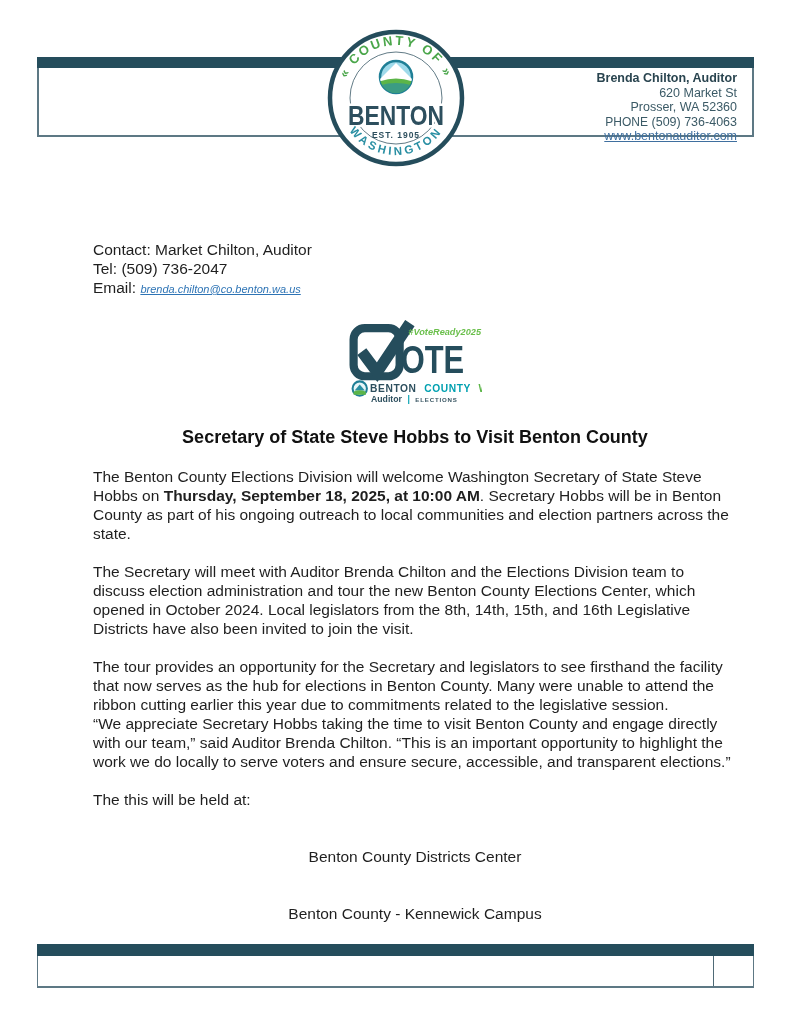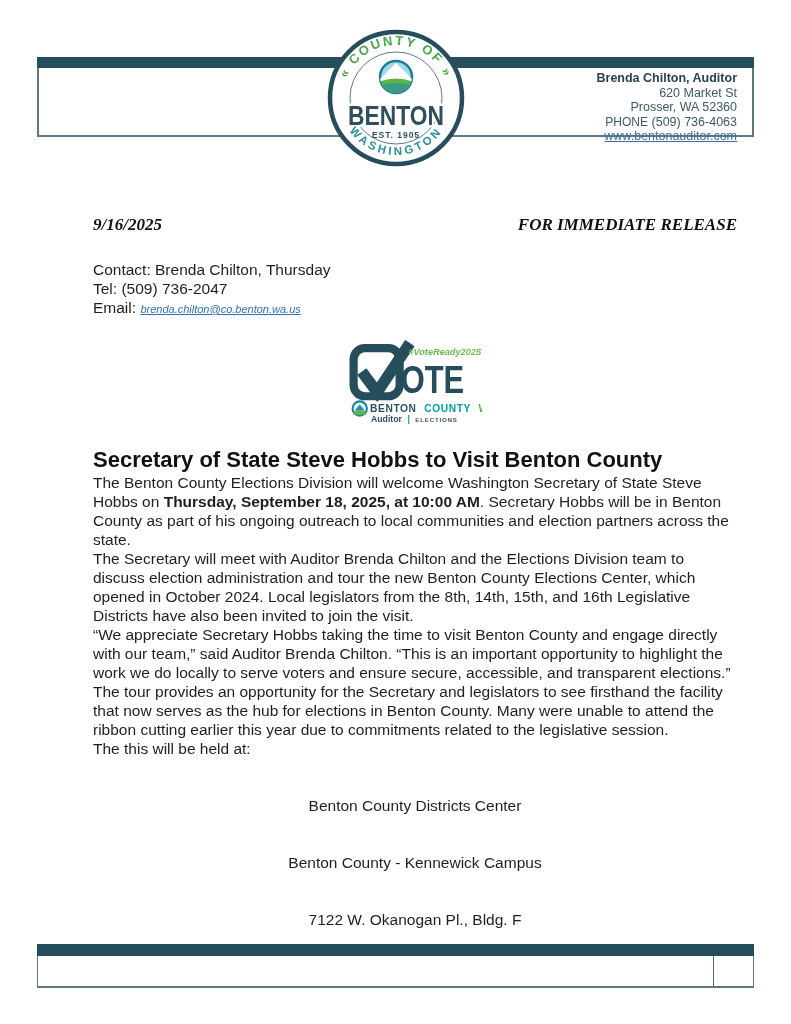--- a/index.html
+++ b/index.html
@@ -52,22 +52,22 @@
   
   .content{position:absolute;left:93px;top:215px;width:644px;}
   .date-row{
     display:flex;justify-content:space-between;
     font-family:"Liberation Serif", serif;
     font-weight:bold;font-style:italic;font-size:17px;color:#111;
   }
   .contact-block{margin-top:25px;font-size:15.5px;line-height:19px;}
   .contact-block a{color:var(--link);text-decoration:underline;font-size:11px;font-style:italic;}
   .vote-logo-row{margin-top:21px;display:flex;justify-content:center;}
-  .headline{margin-top:19px;text-align:left;font-weight:bold;font-size:22px;color:#111;}
-  .para{font-size:15.5px;line-height:19px;}
+  .headline{margin-top:19px;text-align:center;font-weight:bold;font-size:18px;color:#111;}
+  .para{margin-top:19px;font-size:15.5px;line-height:19px;}
   .para.tight{margin-top:0;}
   .venue{font-size:15.5px;line-height:19px;text-align:center;white-space:pre-wrap;}
 
   
   .footer-wrap{position:absolute;left:37px;top:944px;width:717px;}
   .footer-bar{height:12px;background:var(--accent);}
   .footer-box{
     height:30px;position:relative;background:#fff;
     border-left:1.5px solid var(--boxborder);
     border-right:1.5px solid var(--boxborder);
@@ -118,27 +118,23 @@
       <text x="70" y="97" text-anchor="middle" font-size="27" font-weight="bold" fill="#2d4f5e" textLength="96" lengthAdjust="spacingAndGlyphs" paint-order="stroke" stroke="#ffffff" stroke-width="5">BENTON</text>
       <text x="70" y="110" text-anchor="middle" font-size="8.5" font-weight="bold" fill="#2d4f5e" letter-spacing="1">EST. 1905</text>
       <text font-size="11.5" font-weight="bold" fill="#2a8fa3" letter-spacing="3">
         <textPath href="#arcBottom" startOffset="50%" text-anchor="middle">WASHINGTON</textPath>
       </text>
     </svg>
   </div>
 
   <div class="content">
 
-    <div class="date-row">
-      <span>9/16/2025</span>
-      <span>FOR IMMEDIATE RELEASE</span>
-    </div>
 
     <div class="contact-block">
-      <div>Contact: Brenda Chilton, Thursday</div>
+      <div>Contact: Market Chilton, Auditor</div>
       <div>Tel: (509) 736-2047</div>
       <div><span>Email: </span><a href="#">brenda.chilton@co.benton.wa.us</a></div>
     </div>
 
     <div class="vote-logo-row">
 
       <svg width="134" height="88" viewBox="0 0 130 86" aria-hidden="true">
         <rect x="5" y="8" width="45" height="47" rx="11" fill="none" stroke="#254d5c" stroke-width="8"></rect>
         <path d="M 13 31 L 28 51 L 60 3" fill="none" stroke="#254d5c" stroke-width="11" stroke-linejoin="miter"></path>
         <text x="51" y="52" font-size="38" font-weight="bold" fill="#254d5c" textLength="62" lengthAdjust="spacingAndGlyphs">OTE</text>
@@ -160,22 +156,22 @@
         </text>
       </svg>
     </div>
 
     <div class="headline">Secretary of State Steve Hobbs to Visit Benton County</div>
 
     <div class="para"><span>The Benton County Elections Division will welcome Washington Secretary of State Steve Hobbs on </span><b>Thursday, September 18, 2025, at 10:00 AM</b><span>. Secretary Hobbs will be in Benton County as part of his ongoing outreach to local communities and election partners across the state.</span></div>
 
     <div class="para">The Secretary will meet with Auditor Brenda Chilton and the Elections Division team to discuss election administration and tour the new Benton County Elections Center, which opened in October 2024. Local legislators from the 8th, 14th, 15th, and 16th Legislative Districts have also been invited to join the visit.</div>
 
+    <div class="para">The tour provides an opportunity for the Secretary and legislators to see firsthand the facility that now serves as the hub for elections in Benton County. Many were unable to attend the ribbon cutting earlier this year due to commitments related to the legislative session.</div>
     <div class="para tight">“We appreciate Secretary Hobbs taking the time to visit Benton County and engage directly with our team,” said Auditor Brenda Chilton. “This is an important opportunity to highlight the work we do locally to serve voters and ensure secure, accessible, and transparent elections.”</div>
-    <div class="para">The tour provides an opportunity for the Secretary and legislators to see firsthand the facility that now serves as the hub for elections in Benton County. Many were unable to attend the ribbon cutting earlier this year due to commitments related to the legislative session.</div>
 
     <div class="para">The this will be held at:</div>
 
     <div class="venue">
       <div>Benton County Districts Center</div>
       <div>Benton County - Kennewick Campus</div>
       <div>7122 W. Okanogan Pl., Bldg. F</div>
       
     </div>
 

